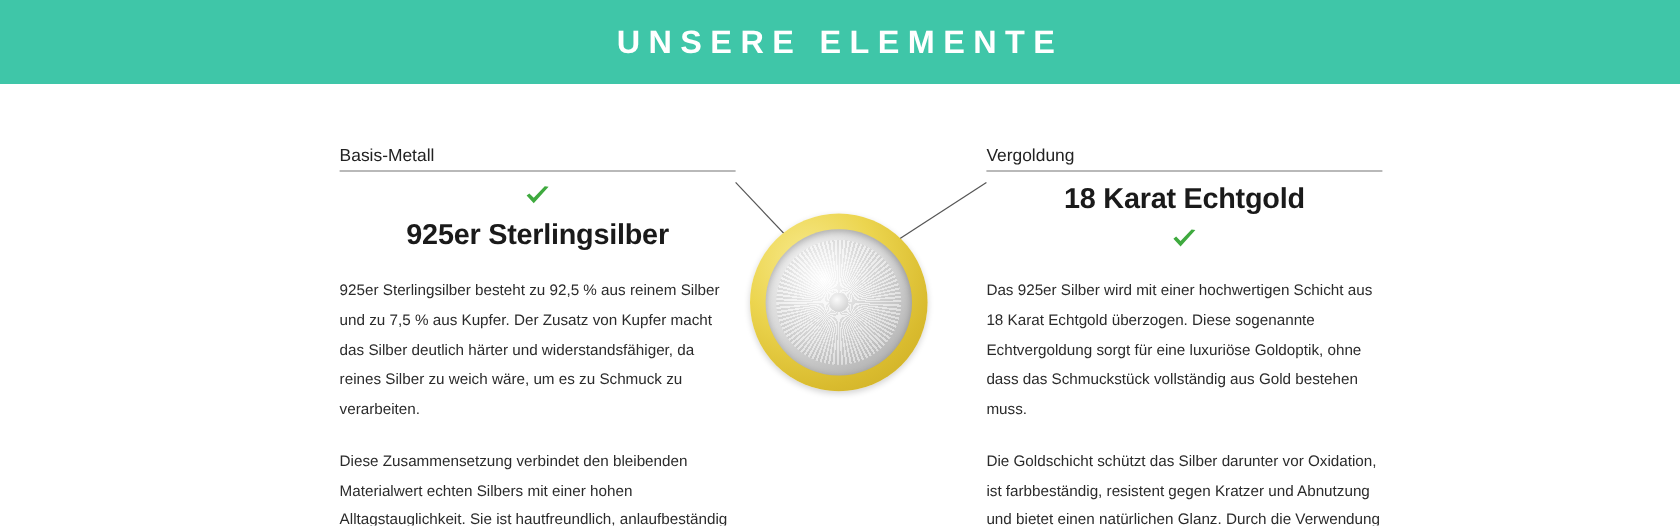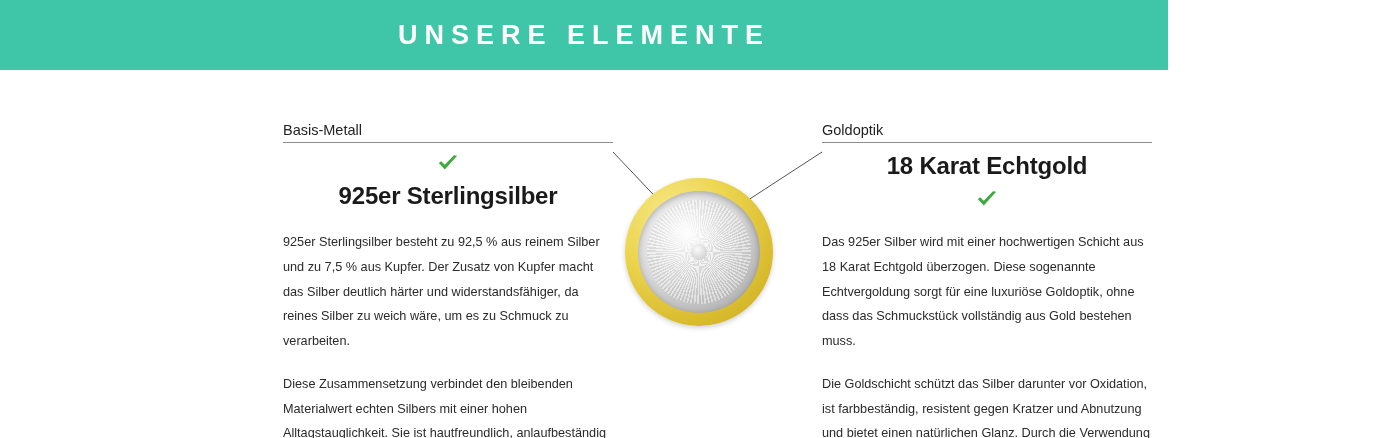--- a/index.html
+++ b/index.html
@@ -16,21 +16,21 @@
   .page {
     position: relative;
     width: 1400px;
     height: 438px;
   }
   
   .banner {
     position: absolute;
     left: 0;
     top: 0;
-    width: 1168px;
+    width: 1400px;
     height: 70px;
     background: #3fc6a8;
     display: flex;
     align-items: center;
     justify-content: center;
   }
   .banner-title {
     color: #ffffff;
     font-size: 27px;
     font-weight: bold;
@@ -201,21 +201,21 @@
       </svg>
       <span class="headline">925er Sterlingsilber</span>
     </div>
     <div class="body-text">
       <p>925er Sterlingsilber besteht zu 92,5 % aus reinem Silber und zu 7,5 % aus Kupfer. Der Zusatz von Kupfer macht das Silber deutlich härter und widerstandsfähiger, da reines Silber zu weich wäre, um es zu Schmuck zu verarbeiten.</p>
       <p>Diese Zusammensetzung verbindet den bleibenden Materialwert echten Silbers mit einer hohen Alltagstauglichkeit. Sie ist hautfreundlich, anlaufbeständig und ideal für langlebigen Schmuck, der täglich getragen werden kann.</p>
     </div>
   </div>
 
   <div class="col col-right">
-    <span class="eyebrow">Goldoptik</span>
+    <span class="eyebrow">Vergoldung</span>
     <div class="rule"></div>
     <div class="headline-row right-check">
       <span class="headline">18 Karat Echtgold</span>
       <svg class="check" viewBox="0 0 24 24">
         <path d="M2 12 L8.5 19 L22 4 L18.5 3.5 L8.5 14 L4.5 10 Z" fill="#3faa3f"></path>
       </svg>
     </div>
     <div class="body-text">
       <p>Das 925er Silber wird mit einer hochwertigen Schicht aus 18 Karat Echtgold überzogen. Diese sogenannte Echtvergoldung sorgt für eine luxuriöse Goldoptik, ohne dass das Schmuckstück vollständig aus Gold bestehen muss.</p>
       <p>Die Goldschicht schützt das Silber darunter vor Oxidation, ist farbbeständig, resistent gegen Kratzer und Abnutzung und bietet einen natürlichen Glanz. Durch die Verwendung echten Goldes wirkt die Vergoldung authentisch und hochwertig, ideal für Schmuck, der Eleganz und Alltagstauglichkeit verbindet.</p>

